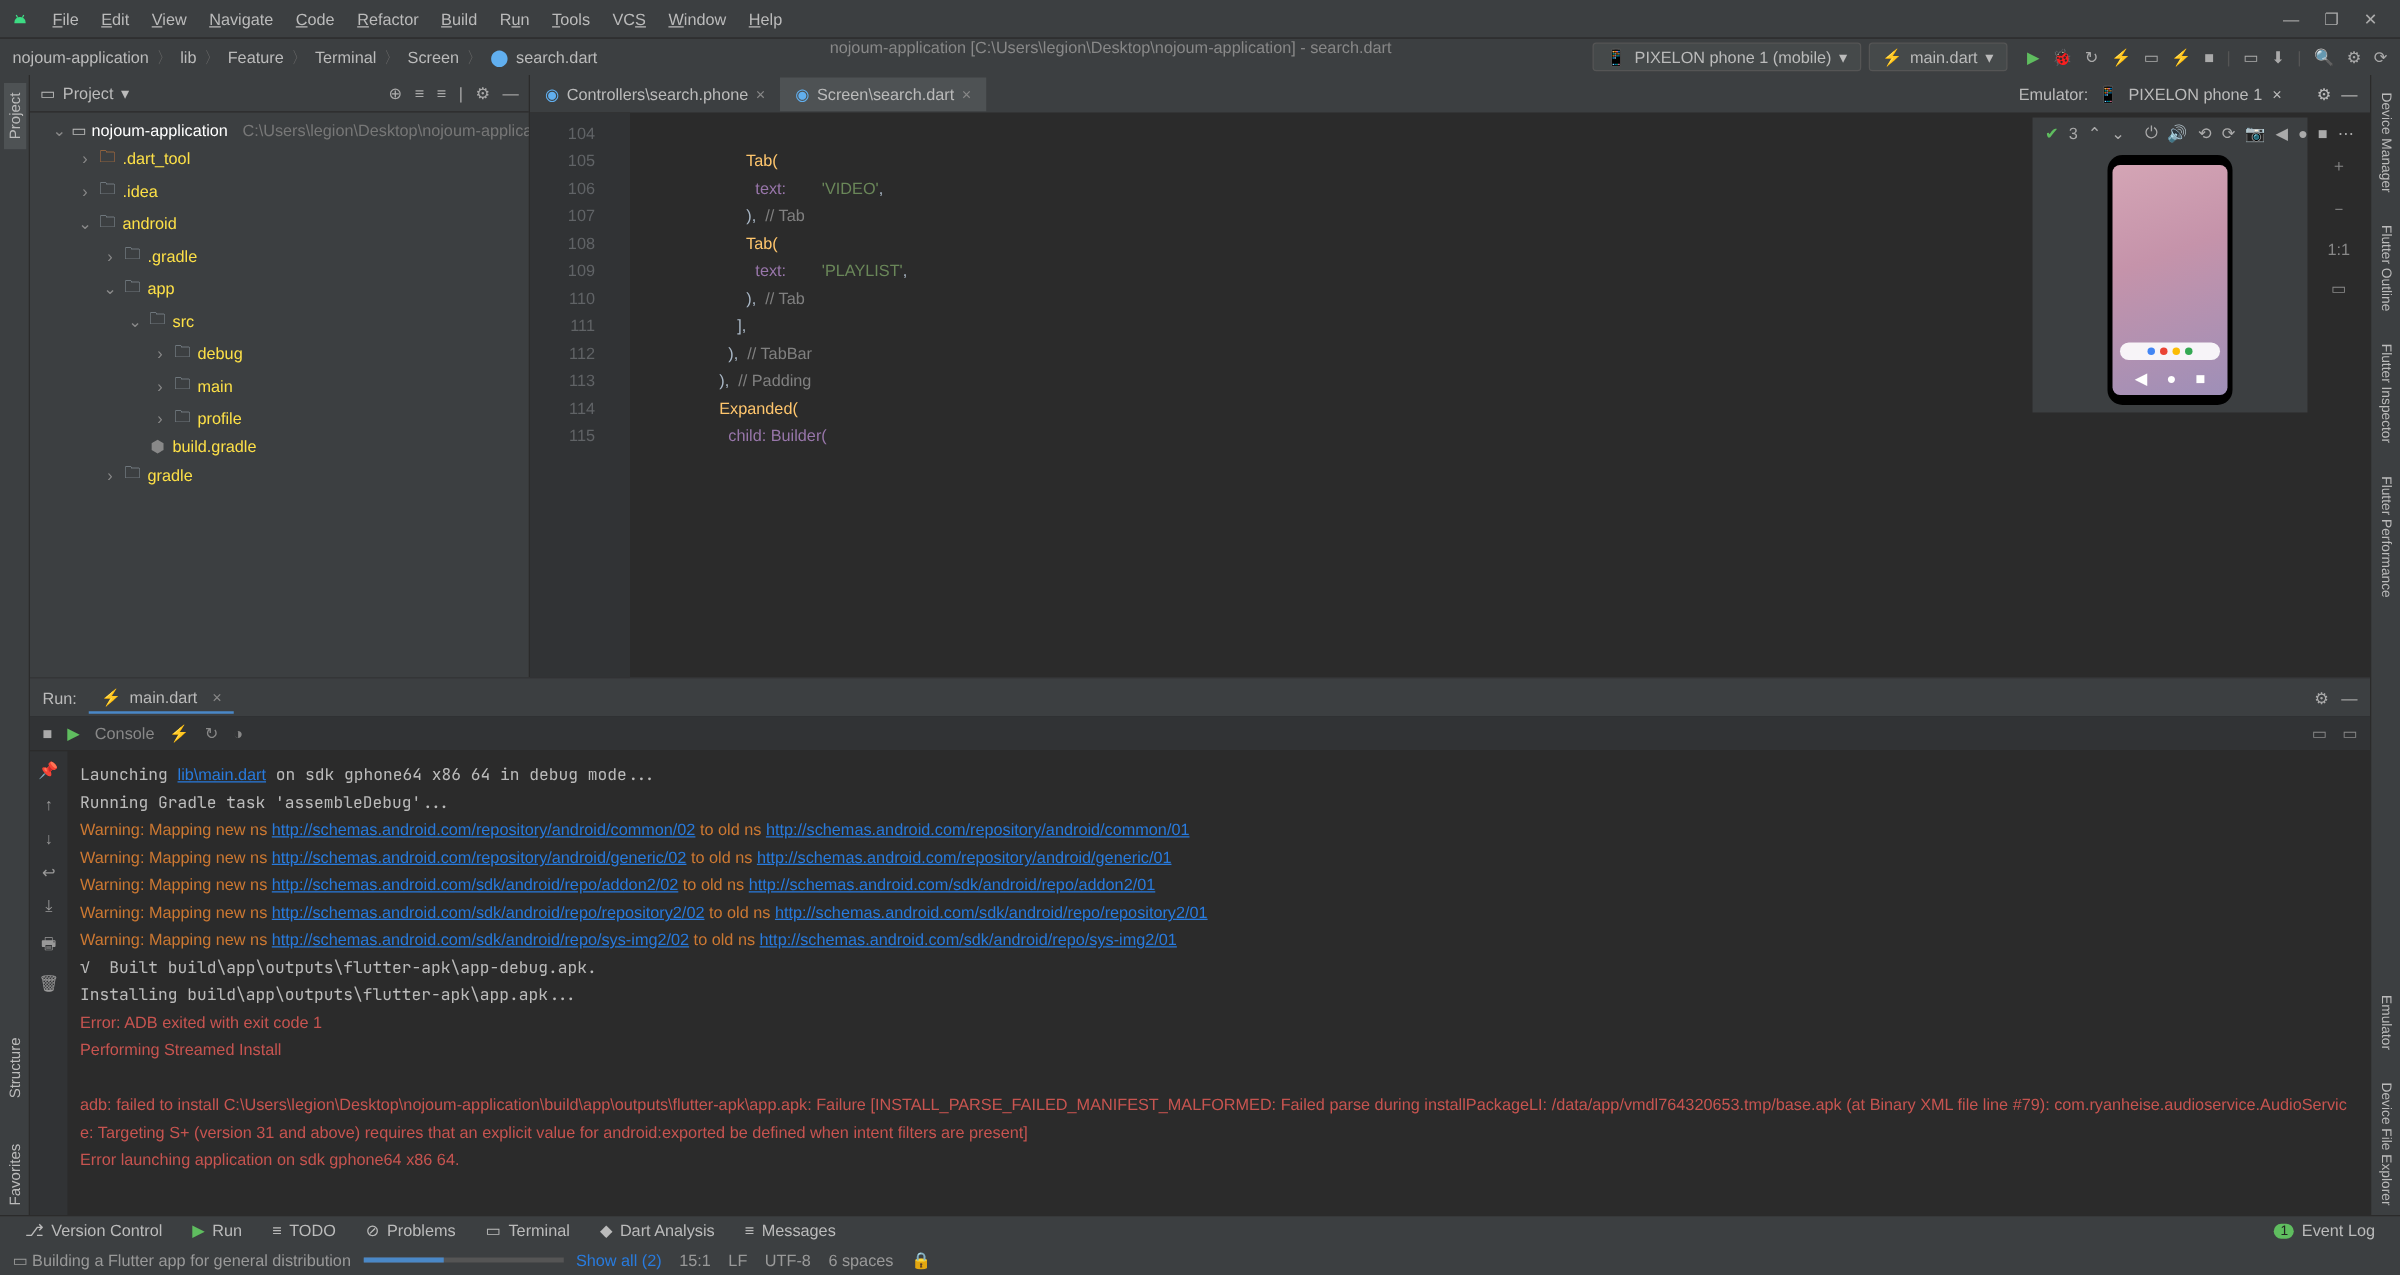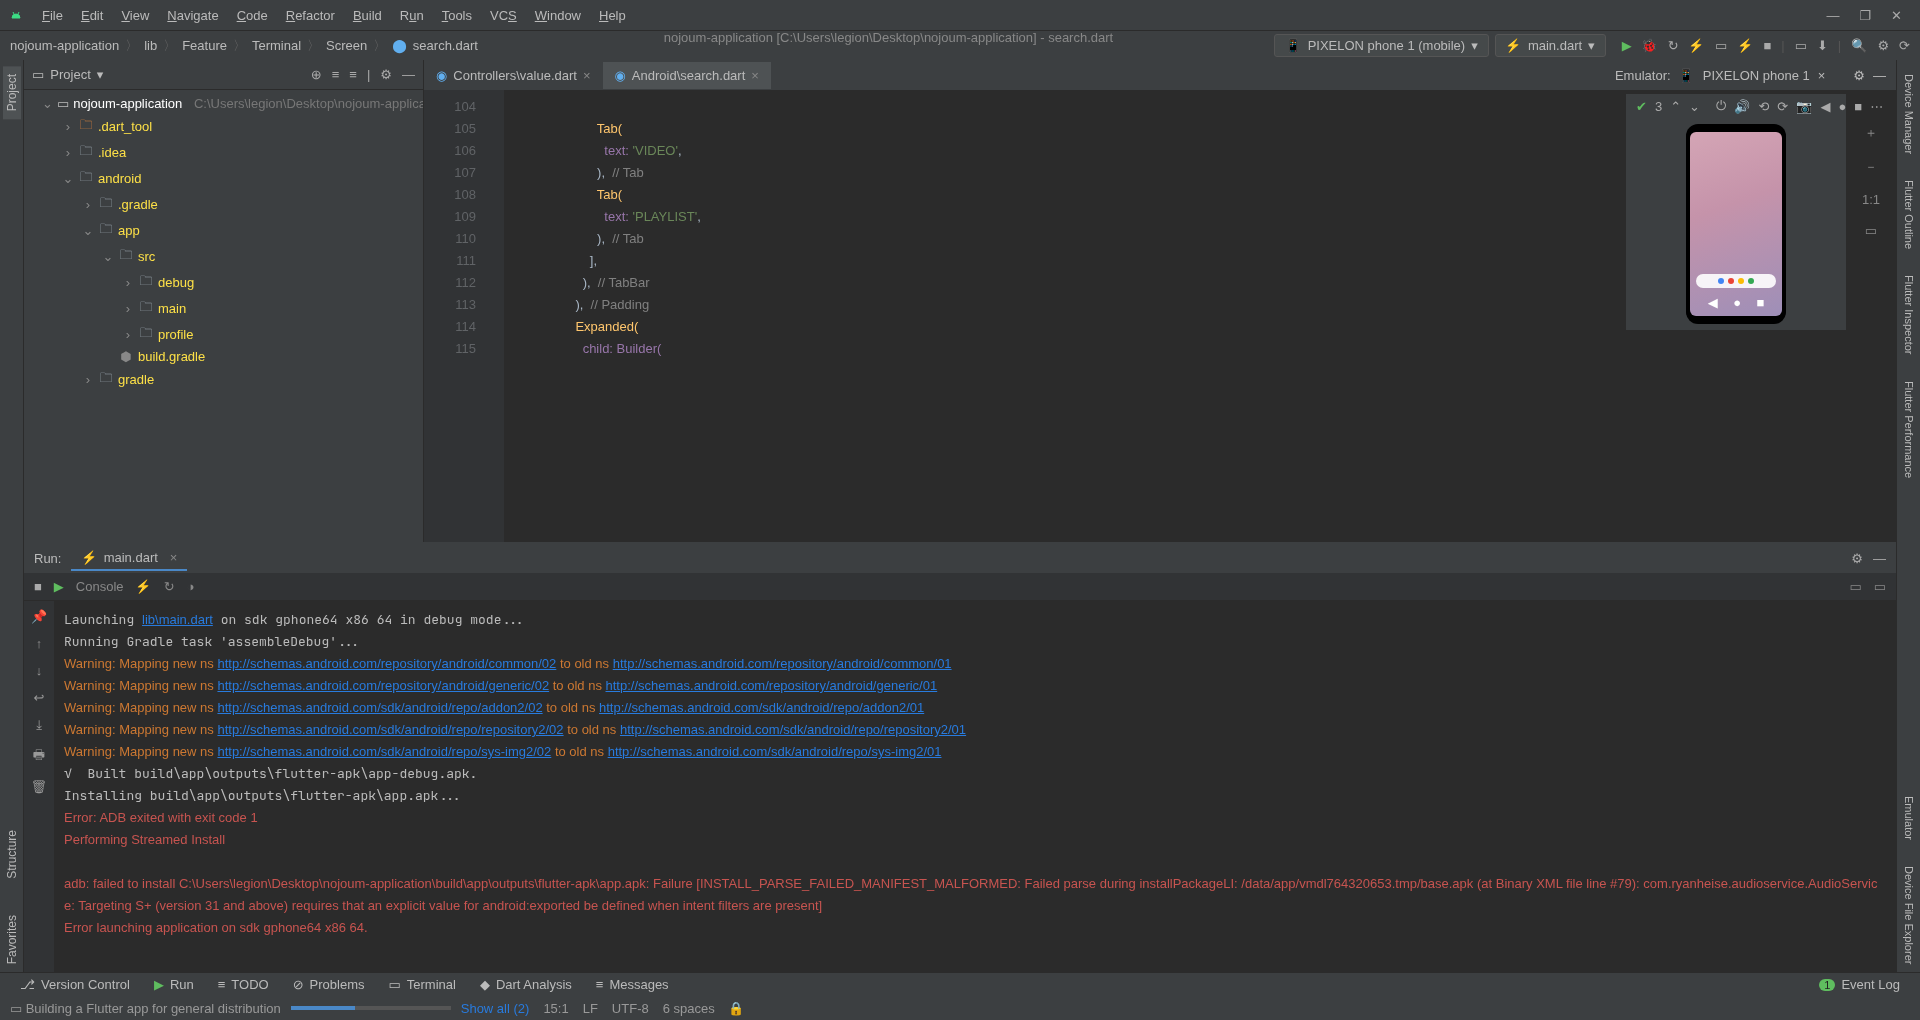--- a/index.html
+++ b/index.html
@@ -41,21 +41,21 @@
 .tree .d1 { padding-left:38px; } .tree .d2 { padding-left:58px; } .tree .d3 { padding-left:78px; } .tree .d4 { padding-left:98px; }
 .editor { flex:1; display:flex; flex-direction:column; background:#2b2b2b; min-width:0; }
 .tabs { height:30px; background:#3c3f41; display:flex; align-items:center; }
 .tabs .tab { padding:6px 12px; display:flex; align-items:center; gap:6px; cursor:pointer; color:#bbb; }
 .tabs .tab.active { background:#4e5254; }
 .tabs .tab .close { color:#888; }
 .tabs .emu { margin-left:auto; display:flex; align-items:center; gap:8px; padding:0 10px; }
 .codearea { flex:1; display:flex; position:relative; overflow:hidden; }
 .gutter { width:60px; background:#313335; text-align:right; padding:6px 8px 6px 0; color:#606366; font-family:"JetBrains Mono",Consolas,monospace; font-size:13px; line-height:22px; }
 .foldg { width:20px; background:#313335; }
-.code { flex:1; padding:6px 10px; font-family:"JetBrains Mono",Consolas,monospace; font-size:13px; line-height:22px; white-space:pre; color:#a9b7c6; overflow:hidden; } .code .str { color:#6a8759; } .code .cm { color:#808080; } .code .cls { color:#ffc66d; } .code .nm { color:#9876aa; }
+.code { flex:1; padding:6px 10px; font-family:"JetBrains Mono",Consolas,monospace; font-size:13px; line-height:22px; white-space:pre; color:#a9b7c6; overflow:hidden; } .code .str { color:#6a8759;margin-left:25px; } .code .cm { color:#808080; } .code .cls { color:#ffc66d; } .code .nm { color:#9876aa; }
 .emuview { position:absolute; right:50px; top:4px; width:220px; background:#3c3f41; z-index:5; }
 .emuhead { display:flex; align-items:center; gap:8px; padding:4px 6px; color:#aaa; font-size:12px; }
 .emuhead .g { color:#5fbd5f; margin-left:4px;}
 .phone { margin:6px auto; width:100px; height:200px; background:#000; border-radius:12px; padding:8px 4px; position:relative; }
 .phone .screen { width:100%; height:100%; background:linear-gradient(160deg,#d4a5b5 0%,#c593aa 40%,#9e8fb8 100%); border-radius:6px; position:relative; }
 .phone .sbar { position:absolute; bottom:28px; left:6px; right:6px; height:14px; background:rgba(255,255,255,0.9); border-radius:8px; display:flex; align-items:center; justify-content:center; gap:4px; }
 .phone .sbar span { width:6px; height:6px; border-radius:50%; }
 .phone .nav { position:absolute; bottom:6px; left:10px; right:10px; display:flex; justify-content:space-around; color:#fff; font-size:10px; }
 .emuctl { position:absolute; right:10px; top:34px; width:30px; display:flex; flex-direction:column; gap:16px; align-items:center; color:#888; font-size:12px; z-index:5;}
 .run-panel { height:430px; background:#2b2b2b; border-top:1px solid #3c3f41; display:flex; flex-direction:column; }
@@ -250,26 +250,26 @@
                 <span class="leaf">gradle</span>
               </div>
             </div>
         </div>
       </div>
 
       <div class="editor">
         <div class="tabs">
           <div class="tab">
             <span style="color:#61afef">◉</span>
-              <span>Controllers\value.dart</span>
+              <span>Controllers\search.phone</span>
               <span class="close">×</span>
           </div>
           <div class="tab active">
             <span style="color:#61afef">◉</span>
-              <span>Android\search.dart</span>
+              <span>Screen\search.dart</span>
               <span class="close">×</span>
           </div>
           <div class="emu">
             <span>Emulator:</span>
             <span style="color:#61afef">📱</span>
             <span>PIXELON phone 1</span>
             <span class="close">×</span>
             <span style="margin-left:20px">⚙</span>
             <span>—</span>
           </div>

